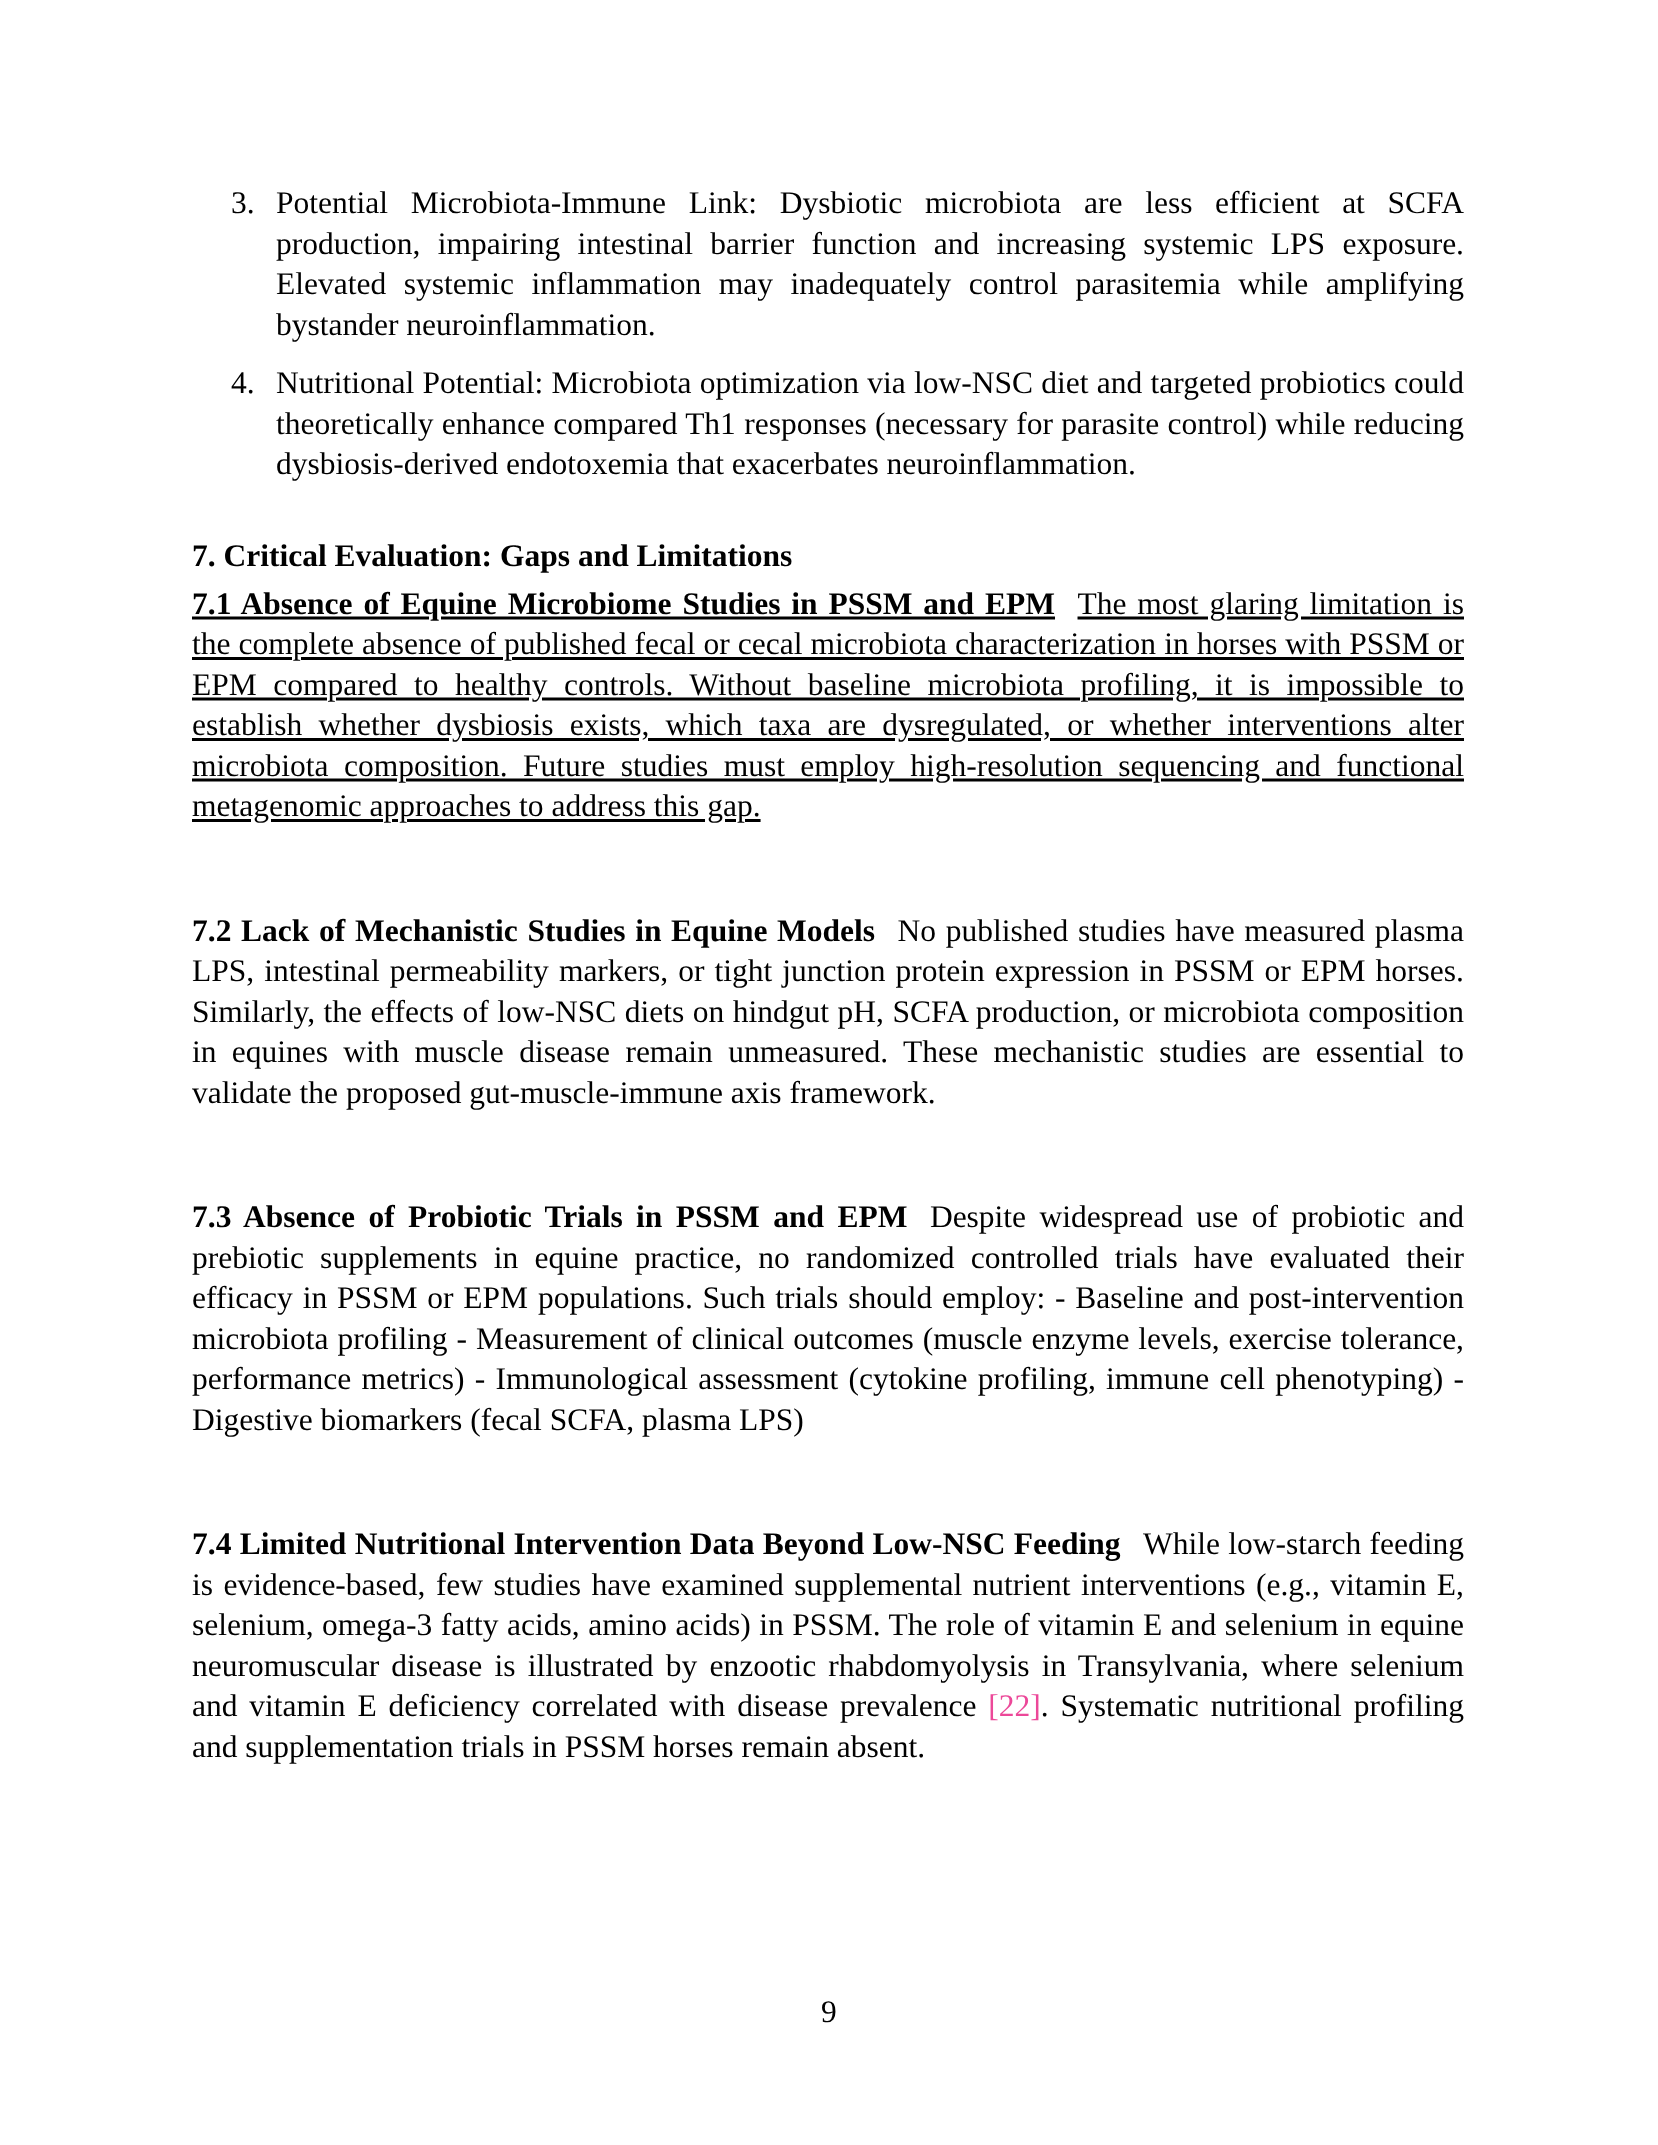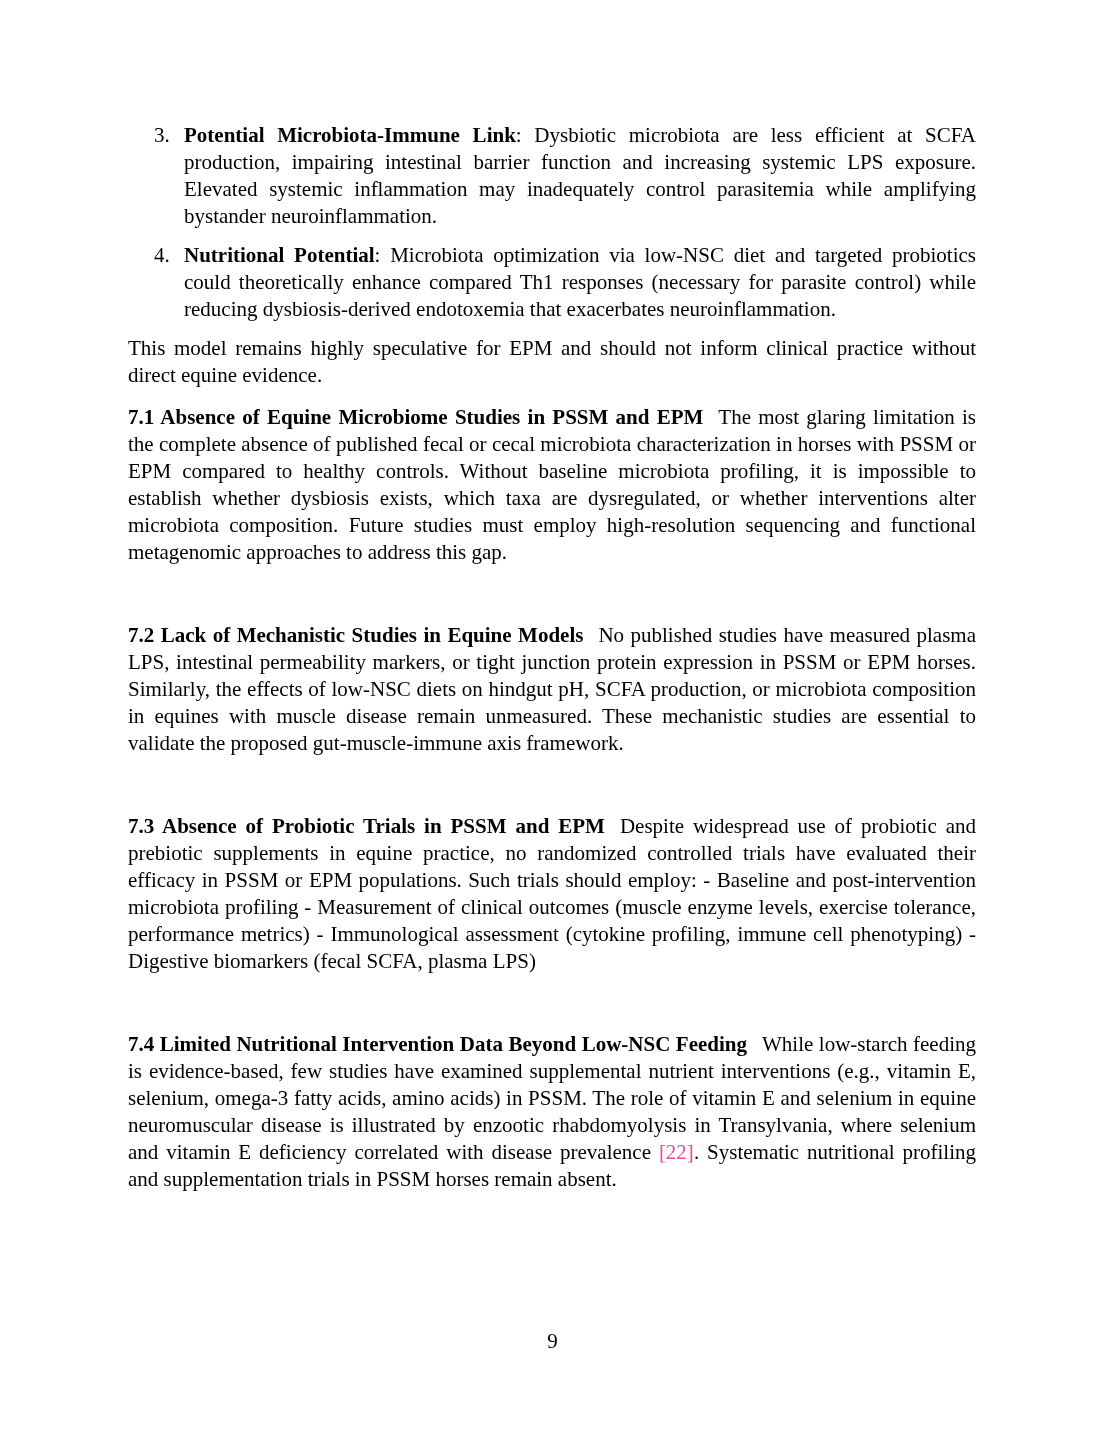--- a/index.html
+++ b/index.html
@@ -29,34 +29,34 @@
   .list-item {
     position: relative;
     padding-left: 56px;
     margin-bottom: 12px;
   }
   .list-marker {
     position: absolute;
     left: 26px;
     top: 0;
   }
-  .li-label { font-weight: bold; }
+  .li-label { font-weight: normal; }
 
   .closing-paragraph { margin-top: 8px; }
 
   .section-heading {
     font-size: 21px;
     line-height: 27px;
     font-weight: bold;
     margin: 34px 0 0 0;
     text-align: left;
   }
 
   .subsection { margin-top: 56px; }
-  .subsection.sub-first { margin-top: 15px; }
+  .subsection.sub-first { margin-top: 5px; text-decoration: underline; }
   .runin-heading {
     font-weight: bold;
     margin-right: 15px;
   }
   .citation-link {
     color: #ec4899;
     text-decoration: none;
     cursor: pointer;
   }
   .page-footer {
@@ -77,22 +77,22 @@
       <div class="list-item">
         <span class="list-marker">3.</span>
         <p><span class="li-label">Potential Microbiota-Immune Link</span><span>: Dysbiotic microbiota are less efficient at SCFA production, impairing intestinal barrier function and increasing systemic LPS exposure. Elevated systemic inflammation may inadequately control parasitemia while amplifying bystander neuroinflammation.</span></p>
       </div>
       <div class="list-item">
         <span class="list-marker">4.</span>
         <p><span class="li-label">Nutritional Potential</span><span>: Microbiota optimization via low-NSC diet and targeted probiotics could theoretically enhance compared Th1 responses (necessary for parasite control) while reducing dysbiosis-derived endotoxemia that exacerbates neuroinflammation.</span></p>
       </div>
     </div>
 
-    <p class="closing-paragraph">This model remains highly speculative for EPM and should not inform clinical practice without direct equine evidence.</p>
 
+    <h2 class="section-heading">7. Critical Evaluation: Gaps and Limitations</h2>
 
     <p class="subsection sub-first"><span class="runin-heading">7.1 Absence of Equine Microbiome Studies in PSSM and EPM</span><span>The most glaring limitation is the complete absence of published fecal or cecal microbiota characterization in horses with PSSM or EPM compared to healthy controls. Without baseline microbiota profiling, it is impossible to establish whether dysbiosis exists, which taxa are dysregulated, or whether interventions alter microbiota composition. Future studies must employ high-resolution sequencing and functional metagenomic approaches to address this gap.</span></p>
 
     <p class="subsection"><span class="runin-heading">7.2 Lack of Mechanistic Studies in Equine Models</span><span>No published studies have measured plasma LPS, intestinal permeability markers, or tight junction protein expression in PSSM or EPM horses. Similarly, the effects of low-NSC diets on hindgut pH, SCFA production, or microbiota composition in equines with muscle disease remain unmeasured. These mechanistic studies are essential to validate the proposed gut-muscle-immune axis framework.</span></p>
 
     <p class="subsection"><span class="runin-heading">7.3 Absence of Probiotic Trials in PSSM and EPM</span><span>Despite widespread use of probiotic and prebiotic supplements in equine practice, no randomized controlled trials have evaluated their efficacy in PSSM or EPM populations. Such trials should employ: - Baseline and post-intervention microbiota profiling - Measurement of clinical outcomes (muscle enzyme levels, exercise tolerance, performance metrics) - Immunological assessment (cytokine profiling, immune cell phenotyping) - Digestive biomarkers (fecal SCFA, plasma LPS)</span></p>
 
     <p class="subsection"><span class="runin-heading">7.4 Limited Nutritional Intervention Data Beyond Low-NSC Feeding</span><span>While low-starch feeding is evidence-based, few studies have examined supplemental nutrient interventions (e.g., vitamin E, selenium, omega-3 fatty acids, amino acids) in PSSM. The role of vitamin E and selenium in equine neuromuscular disease is illustrated by enzootic rhabdomyolysis in Transylvania, where selenium and vitamin E deficiency correlated with disease prevalence </span><a class="citation-link">[22]</a><span>. Systematic nutritional profiling and supplementation trials in PSSM horses remain absent.</span></p>
 
   </div>

